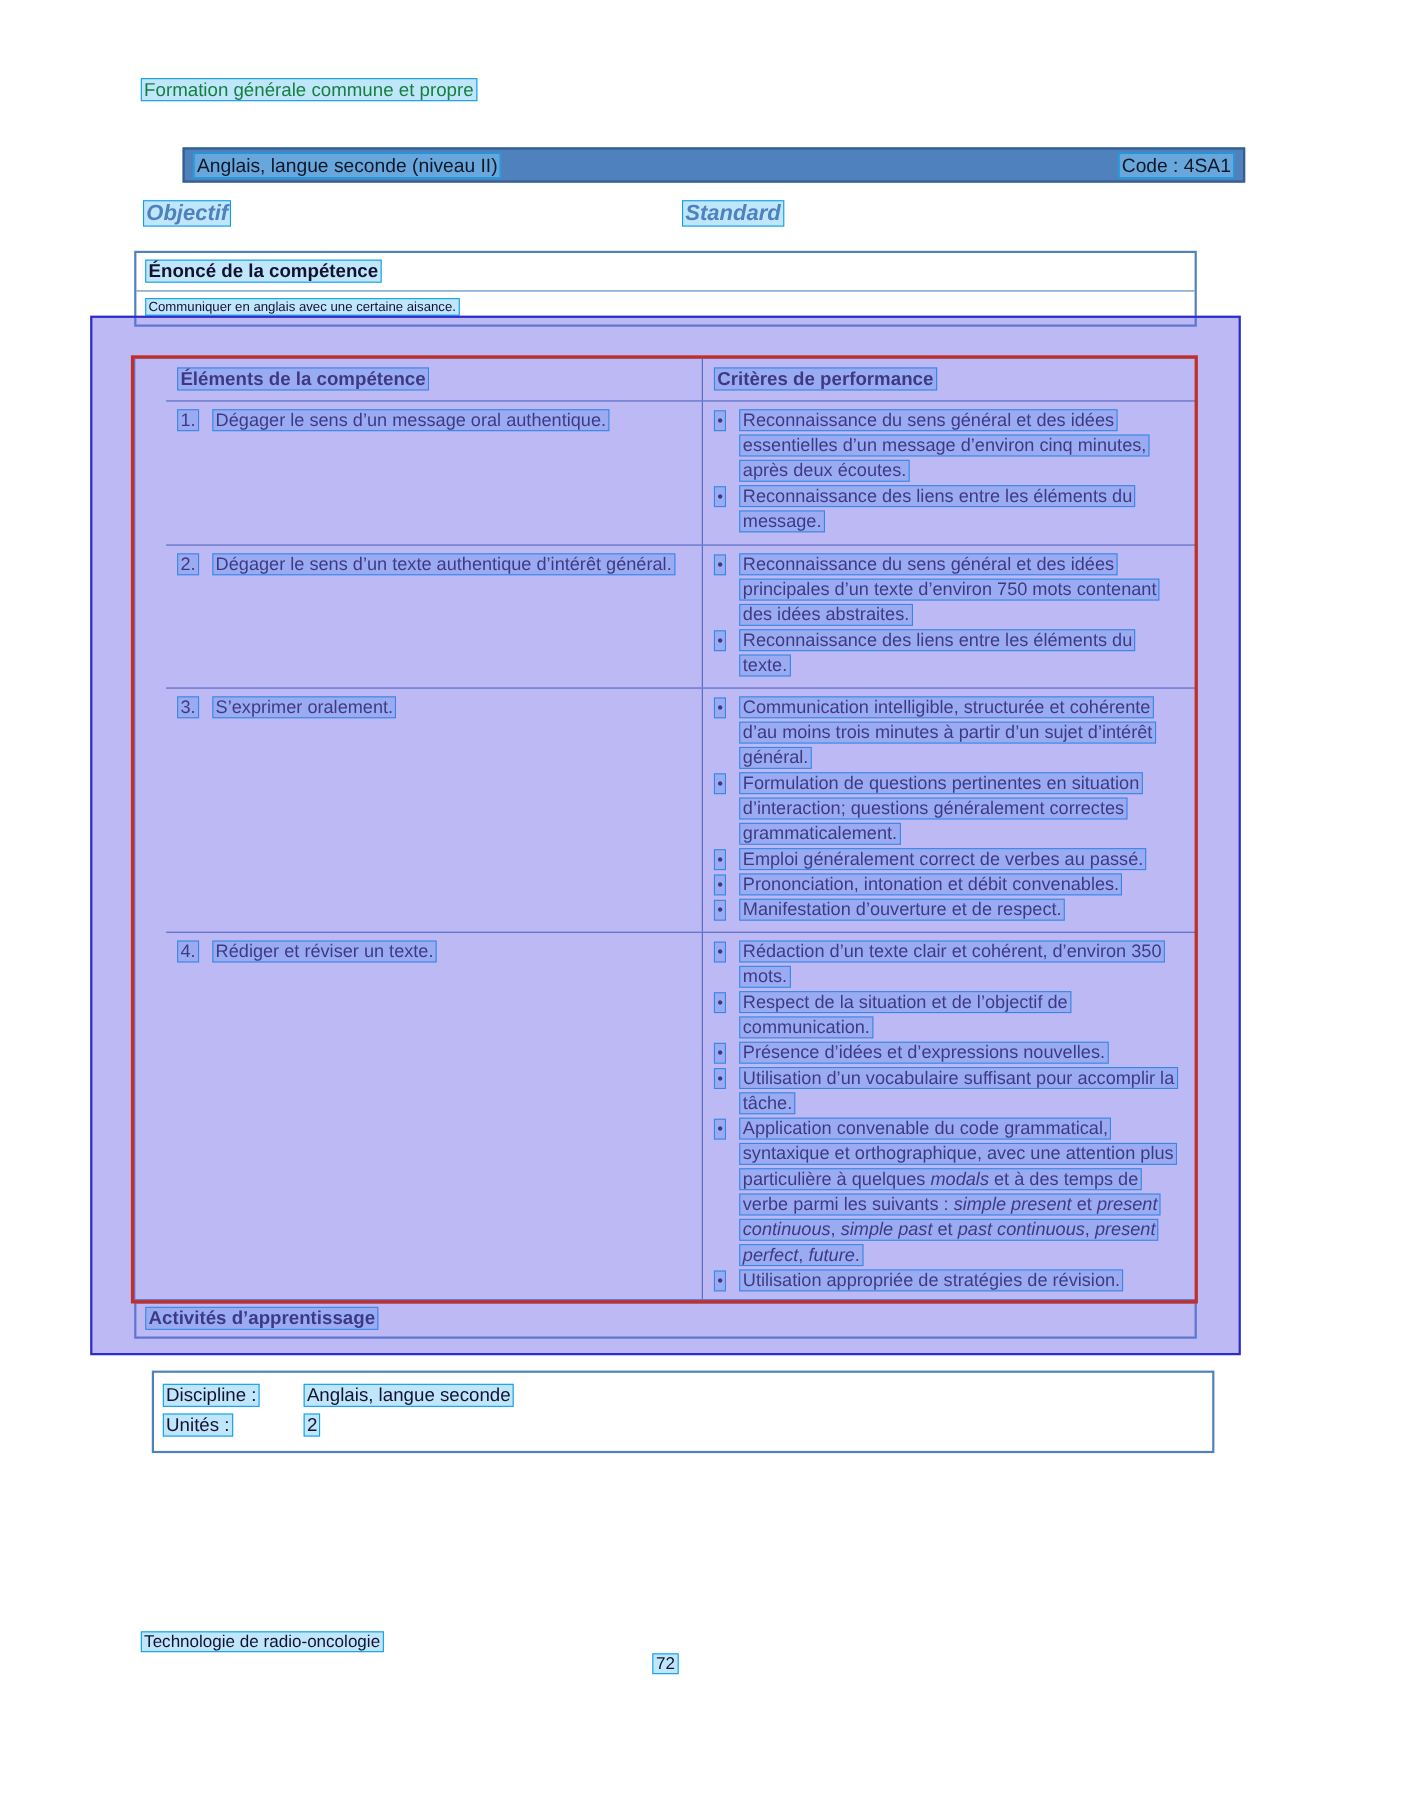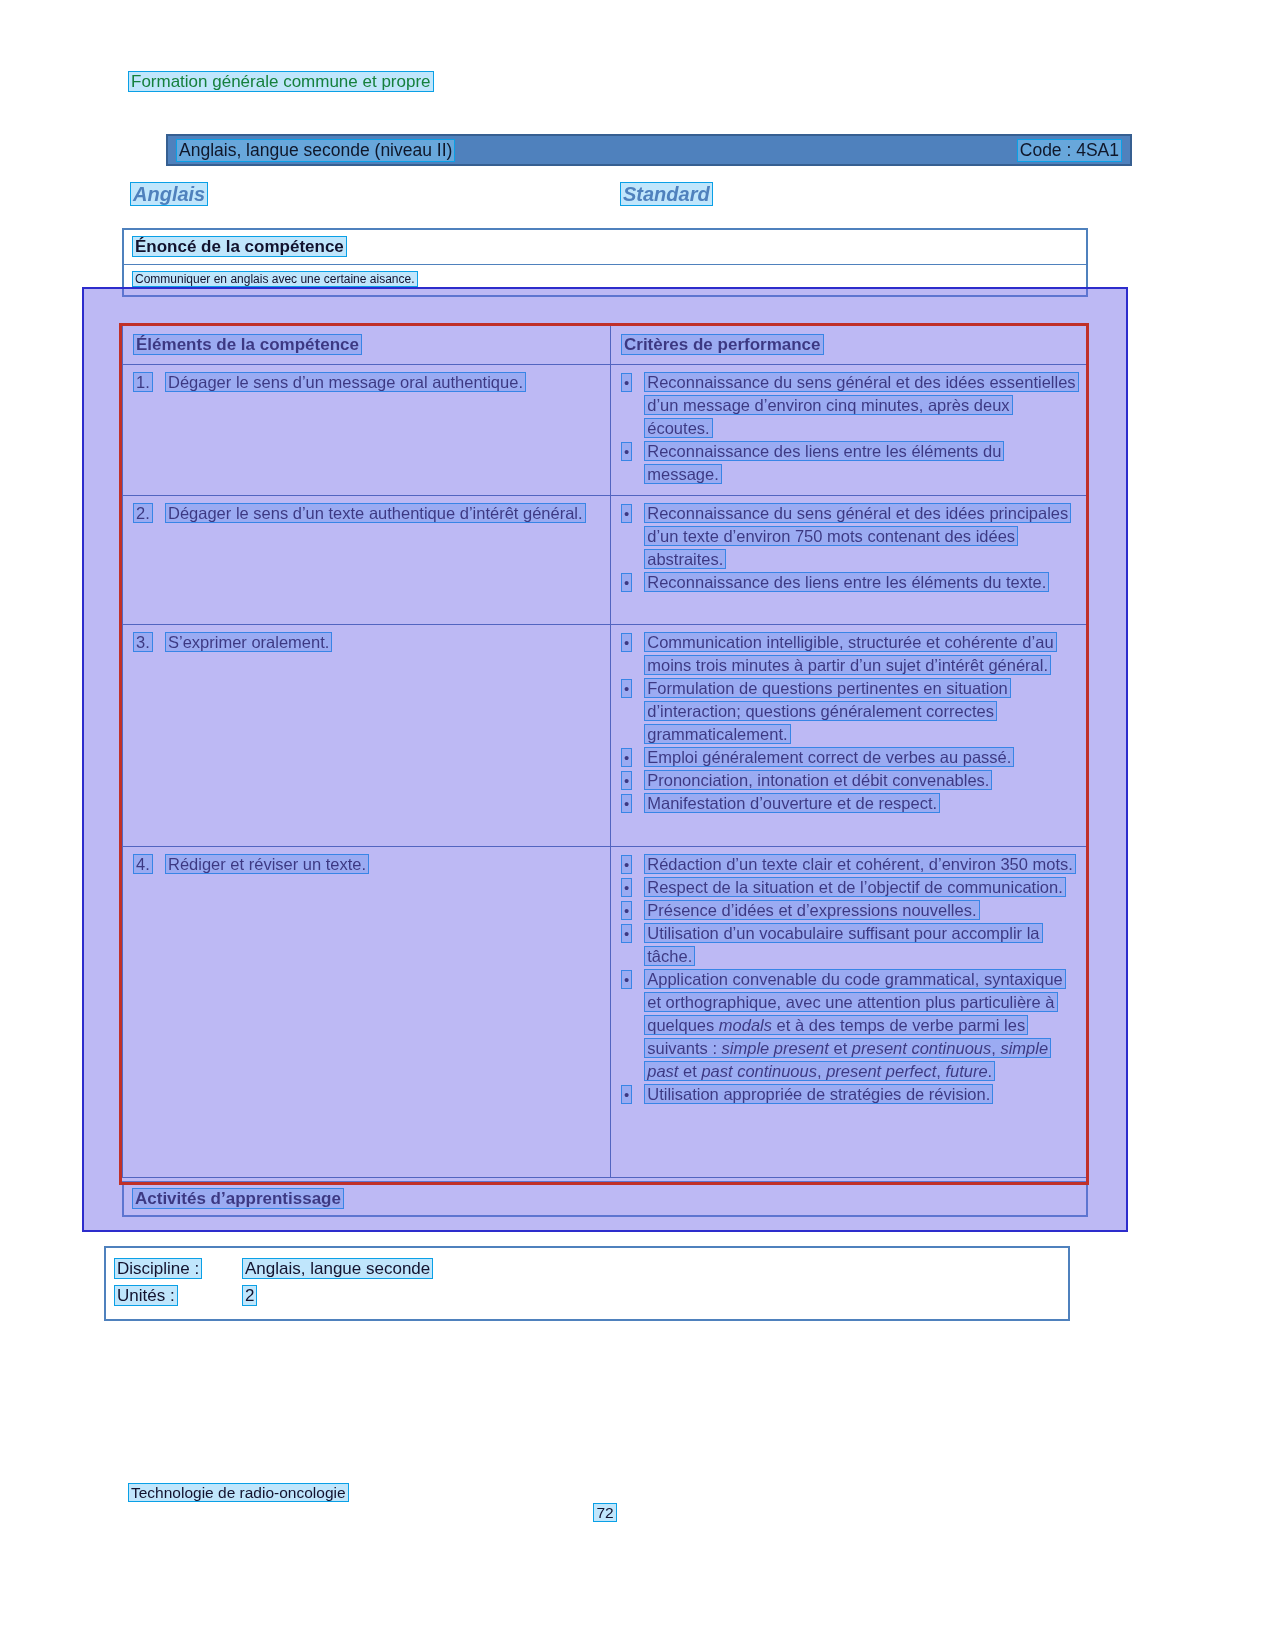--- a/index.html
+++ b/index.html
@@ -32,37 +32,37 @@
   #sec-objectif { left:8px; }
   #sec-standard { left:498px; }
 
   .bluebox { border:2px solid #4f81bd; background:transparent; }
 
   #enonce-box { left:122px; top:228px; width:966px; }
   #enonce-title-row { padding:7px 8px; border-bottom:1px solid #4f81bd; font-weight:bold; font-size:17px; }
   #enonce-text-row  { padding:7px 8px 9px; font-size:12px; }
 
   #main-table { left:122px; top:325px; width:966px; border:1px solid #3a64a0; font-size:16.5px; line-height:23px; }
-  .trow { display:flex; }
+  .trow { display:flex;margin-left:28px; }
   .trow + .trow { border-top:1px solid #3a64a0; }
   .c1 { width:488px; padding:6px 10px 8px; border-right:1px solid #3a64a0; }
   .c2 { flex:1; padding:6px 10px 8px; }
   #thead .c1, #thead .c2 { font-weight:bold; font-size:17px; padding-top:7px; padding-bottom:7px; }
   .el-line { display:flex; align-items:flex-start; }
   .num { width:26px; flex:0 0 auto; margin-right:6px; }
   .eltext { flex:1; }
   .crit { display:flex; align-items:flex-start; }
   .bullet { flex:0 0 auto; margin-right:12px; font-size:15px; }
   .ctext { flex:1; }
   .r1 { min-height:131px; } .r2 { min-height:129px; } .r3 { min-height:222px; } .r4 { min-height:331px; }
   #thead { min-height:38px; }
   i { font-style:italic; }
 
   #activities-box { left:122px; top:1181px; width:966px; padding:6px 8px; font-weight:bold; font-size:17px; }
-  #fields-box { left:104px; top:1246px; width:966px; padding:7px 8px 10px; font-size:17px; }
+  #fields-box { left:138px; top:1246px; width:966px; padding:7px 8px 10px; font-size:17px; }
   .frow { display:flex; line-height:27px; }
   .flabel { width:128px; flex:0 0 auto; }
 
   #footer-left { left:128px; top:1484px; font-size:15.5px; }
   #footer-page { left:122px; top:1504px; width:966px; text-align:center; font-size:15.5px; }
 
   
   #region-overlay {
     left:82px; top:287px; width:1046px; height:945px;
     background:rgba(112,102,232,0.46);
@@ -81,21 +81,21 @@
 <div id="page">
 
   <div id="top-header" class="abs"><span class="hl">Formation générale commune et propre</span></div>
 
   <div id="title-bar" class="abs">
     <span class="hl">Anglais, langue seconde (niveau II)</span>
     <span class="hl">Code : 4SA1</span>
   </div>
 
   <div id="section-row" class="abs">
-    <span id="sec-objectif" class="sec-h"><span class="hl">Anglais</span></span>
+    <span id="sec-objectif" class="sec-h"><span class="hl">Objectif</span></span>
     <span id="sec-standard" class="sec-h"><span class="hl">Standard</span></span>
   </div>
 
   <div id="enonce-box" class="abs bluebox">
     <div id="enonce-title-row"><span class="hl">Énoncé de la compétence</span></div>
     <div id="enonce-text-row"><span class="hl">Communiquer en anglais avec une certaine aisance.</span></div>
   </div>
 
   <div id="main-table" class="abs">
 

